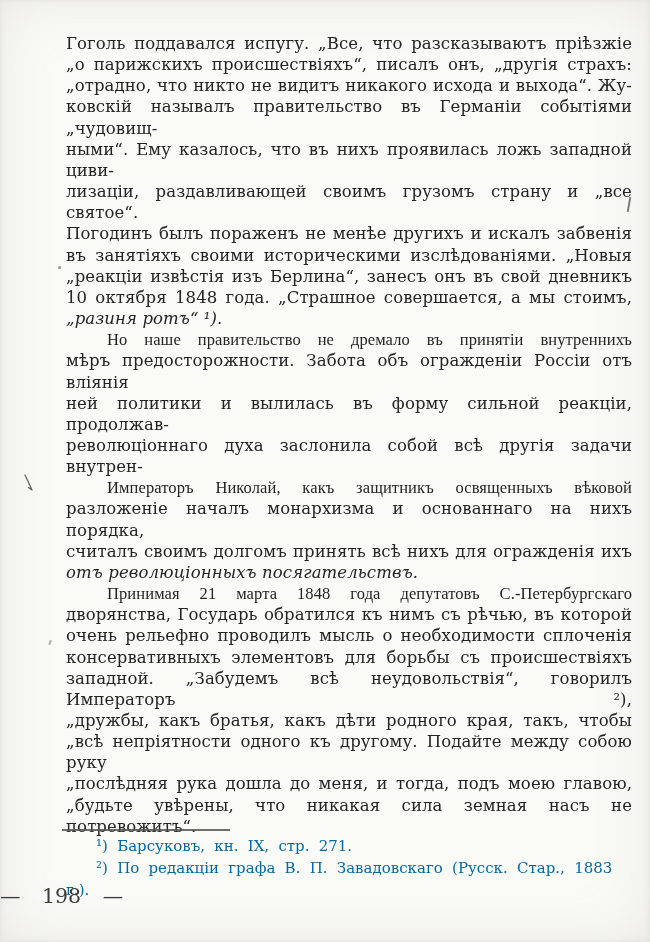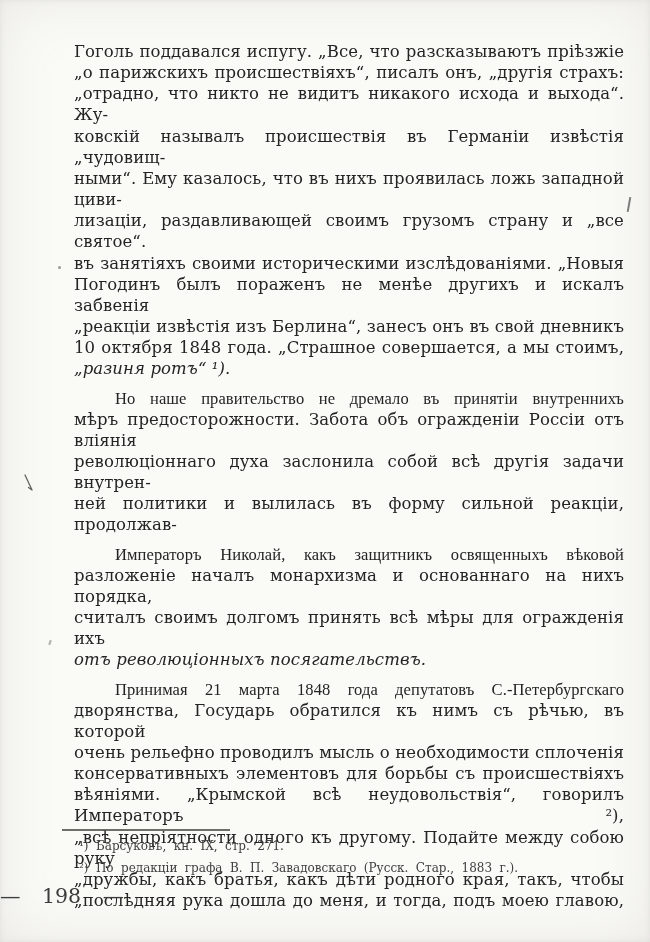--- a/index.html
+++ b/index.html
@@ -19,21 +19,21 @@
   }
   .text-column {
     position: absolute;
     left: 66px;
     top: 33px;
     width: 566px;
     font-size: 16.5px;
     line-height: 21.15px;
     letter-spacing: 0.1px;
   }
-  .paragraph { margin: 8px; padding: 0; }
+  .paragraph { margin: 0; padding: 0; }
   .tl {               
     text-align: justify;
     text-align-last: justify;
   }
   .tl.last {          
     text-align-last: left;
     font-style: italic;
   }
   .tl.ind {           
     text-indent: 41px;
@@ -43,27 +43,27 @@
     position: absolute;
     left: 62px;
     top: 829px;
     width: 168px;
     height: 2px;
     background: #55534f;
     opacity: 0.85;
   }
   .footnotes {
     position: absolute;
-    left: 49px;
+    left: 66px;
     top: 835px;
     width: 566px;
-    font-size: 12px;
+    font-size: 15px;
     line-height: 22px;
     word-spacing: 0.30em;
-    color: #404040;
+    color: #0369a1;
   }
   .footnote { text-indent: 30px; }
   .page-number {
     position: absolute;
     left: 0;
     top: 884px;
     width: 100%;
     text-align: left;
     font-size: 20.5px;
     color: #3c3c3c;
@@ -111,53 +111,54 @@
 <body>
 
 <div class="page">
 
   <div class="text-column">
 
     <div class="paragraph">
       <div class="tl">Гоголь поддавался испугу. „Все, что разсказываютъ пріѣзжіе</div>
       <div class="tl">„о парижскихъ происшествіяхъ“, писалъ онъ, „другія страхъ:</div>
       <div class="tl">„отрадно, что никто не видитъ никакого исхода и выхода“. Жу-</div>
-      <div class="tl">ковскій называлъ происшествія въ Германіи извѣстія „чудовищ-</div>
+      <div class="tl">ковскій называлъ правительство въ Германіи событіями „чудовищ-</div>
       <div class="tl">ными“. Ему казалось, что въ нихъ проявилась ложь западной циви-</div>
       <div class="tl">лизаціи, раздавливающей своимъ грузомъ страну и „все святое“.</div>
+      <div class="tl">Погодинъ былъ пораженъ не менѣе другихъ и искалъ забвенія</div>
       <div class="tl">въ занятіяхъ своими историческими изслѣдованіями. „Новыя</div>
-      <div class="tl">Погодинъ былъ пораженъ не менѣе другихъ и искалъ забвенія</div>
       <div class="tl">„реакціи извѣстія изъ Берлина“, занесъ онъ въ свой дневникъ</div>
       <div class="tl">10 октября 1848 года. „Страшное совершается, а мы стоимъ,</div>
       <div class="tl last">„разиня ротъ“ ¹).</div>
     </div>
 
     <div class="paragraph">
       <div class="tl ind">Но наше правительство не дремало въ принятіи внутреннихъ</div>
       <div class="tl">мѣръ предосторожности. Забота объ огражденіи Россіи отъ вліянія</div>
+      <div class="tl">ней политики и вылилась въ форму сильной реакціи, продолжав-</div>
       <div class="tl">революціоннаго духа заслонила собой всѣ другія задачи внутрен-</div>
-      <div class="tl">ней политики и вылилась въ форму сильной реакціи, продолжав-</div>
     </div>
 
     <div class="paragraph">
       <div class="tl ind">Императоръ Николай, какъ защитникъ освященныхъ вѣковой</div>
       <div class="tl">разложеніе началъ монархизма и основаннаго на нихъ порядка,</div>
-      <div class="tl">считалъ своимъ долгомъ принять всѣ мѣры для огражденія ихъ</div>
+      <div class="tl">считалъ своимъ долгомъ принять всѣ нихъ для огражденія ихъ</div>
       <div class="tl last">отъ революціонныхъ посягательствъ.</div>
     </div>
 
     <div class="paragraph">
       <div class="tl ind">Принимая 21 марта 1848 года депутатовъ С.-Петербургскаго</div>
       <div class="tl">дворянства, Государь обратился къ нимъ съ рѣчью, въ которой</div>
       <div class="tl">очень рельефно проводилъ мысль о необходимости сплоченія</div>
       <div class="tl">консервативныхъ элементовъ для борьбы съ происшествіяхъ</div>
-      <div class="tl">вѣяніями. „Крымской всѣ неудовольствія“, говорилъ Императоръ ²),</div>
+      <div class="tl">западной. „Забудемъ всѣ неудовольствія“, говорилъ Императоръ ²),</div>
+      <div class="tl">„дружбы, какъ братья, какъ дѣти родного края, такъ, чтобы</div>
       <div class="tl">„всѣ непріятности одного къ другому. Подайте между собою руку</div>
-      <div class="tl">„дружбы, какъ братья, какъ дѣти родного края, такъ, чтобы</div>
       <div class="tl">„послѣдняя рука дошла до меня, и тогда, подъ моею главою,</div>
+      <div class="tl">„будьте увѣрены, что никакая сила земная насъ не потревожитъ“.</div>
 
     </div>
 
   </div>
 
   <div class="footnote-rule"></div>
 
   <div class="footnotes">
     <div class="footnote">¹) Барсуковъ, кн. IX, стр. 271.</div>
     <div class="footnote">²) По редакціи графа В. П. Завадовскаго (Русск. Стар., 1883 г.).</div>

